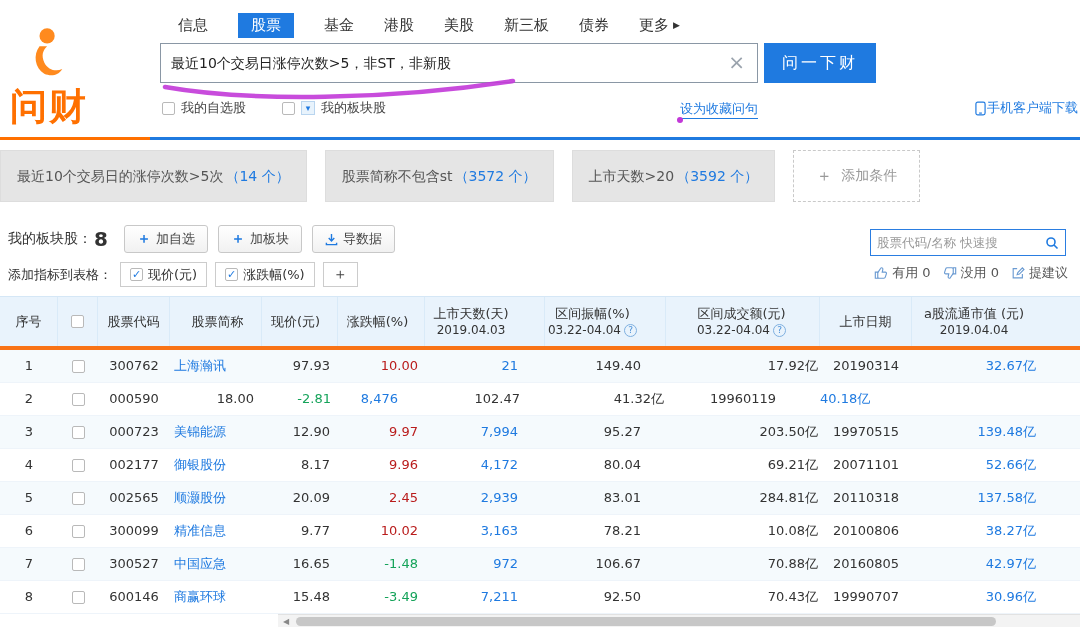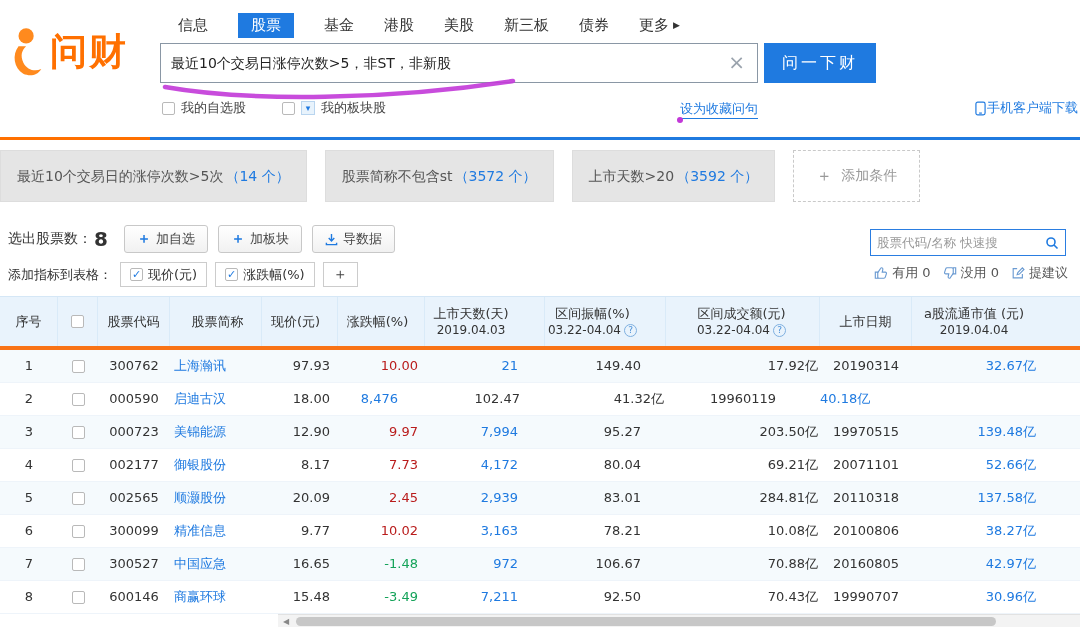--- a/index.html
+++ b/index.html
@@ -2,21 +2,21 @@
 <html><head>
 <meta charset="utf-8">
 <style>
   * { margin:0; padding:0; box-sizing:border-box; }
   html,body { width:1080px; height:627px; }
   .page {
     position:relative; width:1080px; height:627px; background:#fff; overflow:hidden;
     font-family:"DejaVu Sans","Liberation Sans",sans-serif; color:#333;
   }
   
-  .logo { position:absolute; left:10px; top:26px; display:flex; align-items:center; gap:4px; }
+  .logo { position:absolute; left:10px; top:26px; display:flex; align-items:center; gap:4px;flex-direction:column; }
   .logo-text { font-size:37px; font-weight:bold; color:#ff7000; letter-spacing:2px; }
   
   .nav { position:absolute; left:178px; top:12px; display:flex; align-items:center; gap:30px; font-size:15px; color:#333; height:26px; }
   .nav-item { cursor:pointer; display:flex; align-items:center; gap:4px; }
   .nav-item.active { background:#1f7ae0; color:#fff; padding:3px 13px; }
   .nav-arrow { font-size:9px; }
   
   .search-box { position:absolute; left:160px; top:43px; width:598px; height:40px; border:1px solid #8a97a5; background:#fff; }
   .query-text { position:absolute; left:10px; top:0; line-height:38px; font-size:14px; color:#222; white-space:nowrap; }
   .clear-btn { position:absolute; right:12px; top:0; line-height:36px; font-size:20px; color:#9aa3ad; cursor:pointer; }
@@ -154,21 +154,21 @@
     <div class="cond-box">
       <span>上市天数&gt;20</span><span class="cond-count">（3592 个）</span>
     </div>
     <div class="add-cond">
       <span class="add-plus">＋</span>
       <span>添加条件</span>
     </div>
   </div>
 
   <div class="toolbar">
-    <span>选出股票数：</span>
+    <span>我的板块股：</span>
     <span class="sel-count">8</span>
     <span class="btn">
       <span class="plus">＋</span>
       <span>加自选</span>
     </span>
     <span class="btn">
       <span class="plus">＋</span>
       <span>加板块</span>
     </span>
     <span class="btn">
@@ -286,22 +286,22 @@
       <div class="td col-turnover">17.92亿</div>
       <div class="td col-listdate">20190314</div>
       <div class="td col-mktcap link">32.67亿</div>
     </div>
         <div class="grid-row body-row">
       <div class="td col-seq">2</div>
       <div class="td col-check">
             <span class="checkbox"></span>
           </div>
       <div class="td col-code">000590</div>
-      <div class="td col-name link">启迪古汉</div>
       <div class="td col-price">18.00</div>
+      <div class="td col-chg down">-2.81</div>
       <div class="td col-days link">8,476</div>
       <div class="td col-amp">102.47</div>
       <div class="td col-turnover">41.32亿</div>
       <div class="td col-listdate">19960119</div>
       <div class="td col-mktcap link">40.18亿</div>
     </div>
         <div class="grid-row body-row">
       <div class="td col-seq">3</div>
       <div class="td col-check">
             <span class="checkbox"></span>
@@ -317,21 +317,21 @@
       <div class="td col-mktcap link">139.48亿</div>
     </div>
         <div class="grid-row body-row">
       <div class="td col-seq">4</div>
       <div class="td col-check">
             <span class="checkbox"></span>
           </div>
       <div class="td col-code">002177</div>
       <div class="td col-name link">御银股份</div>
       <div class="td col-price">8.17</div>
-      <div class="td col-chg up">7.73</div>
+      <div class="td col-chg up">9.96</div>
       <div class="td col-days link">4,172</div>
       <div class="td col-amp">80.04</div>
       <div class="td col-turnover">69.21亿</div>
       <div class="td col-listdate">20071101</div>
       <div class="td col-mktcap link">52.66亿</div>
     </div>
         <div class="grid-row body-row">
       <div class="td col-seq">5</div>
       <div class="td col-check">
             <span class="checkbox"></span>

